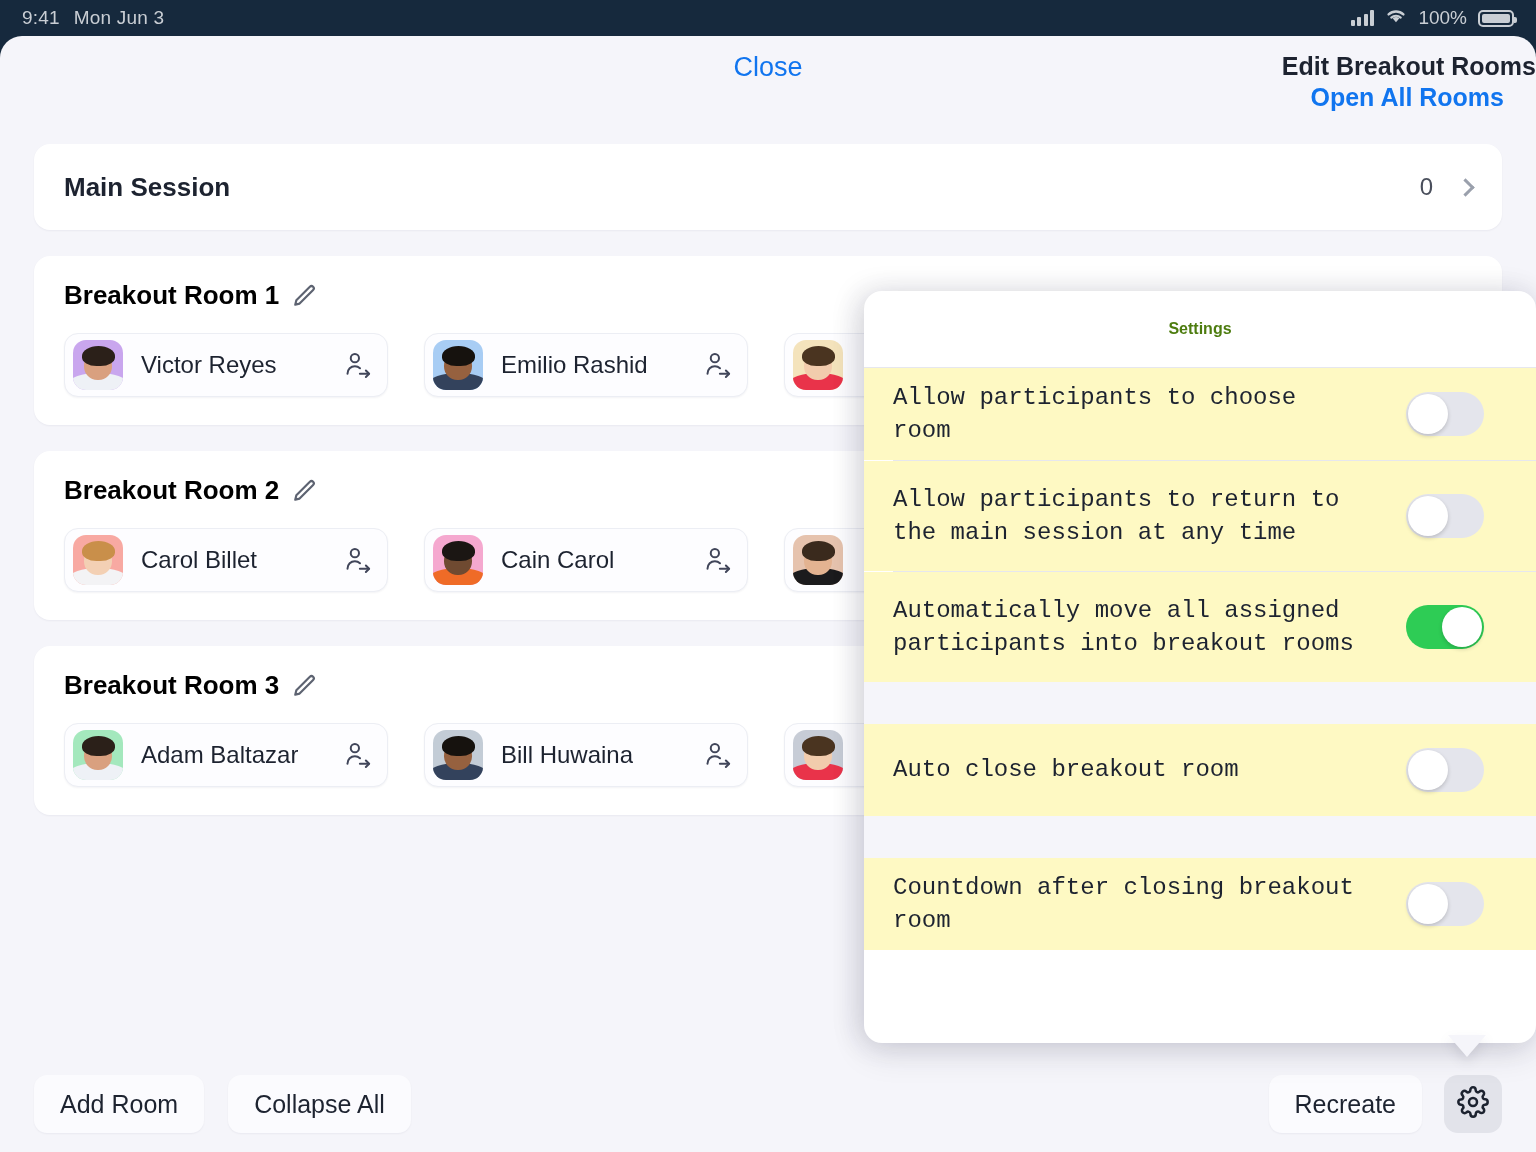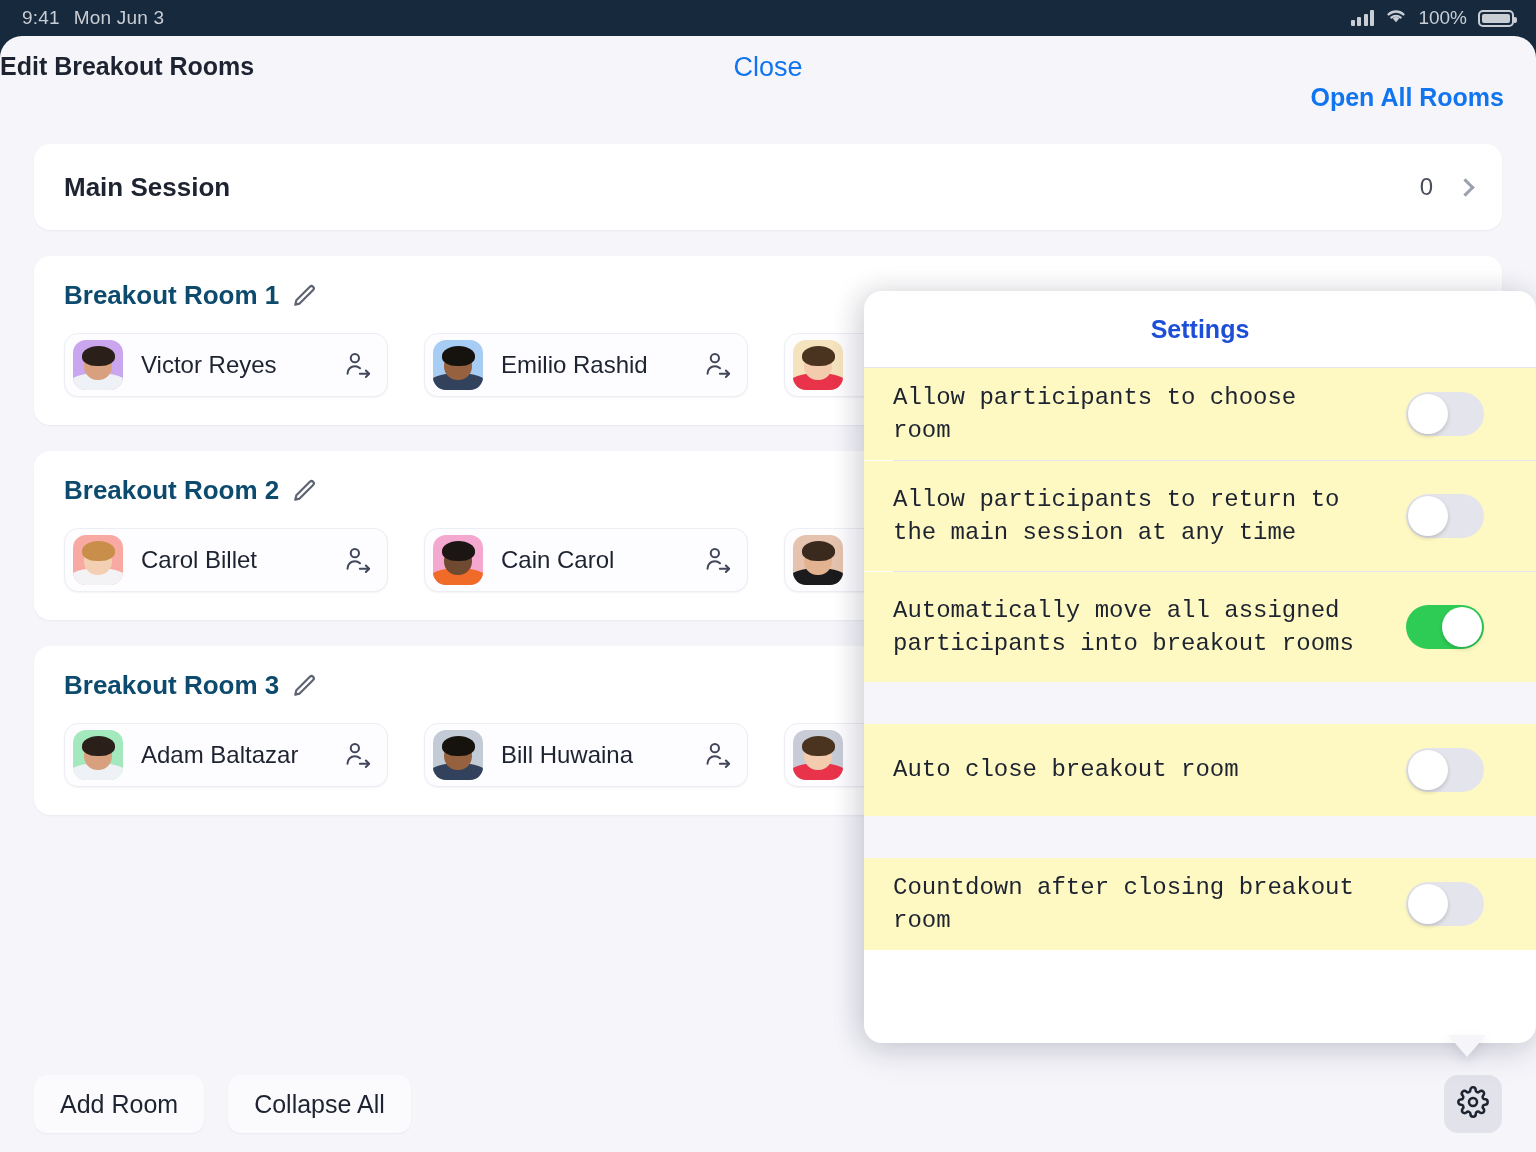--- a/index.html
+++ b/index.html
@@ -58,21 +58,21 @@
     position: relative; height: 72px;
     display: flex; align-items: center;
     padding: 16px 32px;
     flex-direction: column;
   }
   .nav-close {
     font-size: 27px; color: #1175ef; cursor: pointer;
     white-space: nowrap;
   }
   .nav-title {
-    position: absolute; left: 0; right: 0; text-align: left;
+    position: absolute; left: 0; right: 0; text-align: right;
     font-size: 25px; font-weight: bold; color: #1d2330;
     pointer-events: none;
   }
   .nav-action {
     margin-left: auto; font-size: 25px; font-weight: bold;
     color: #1175ef; cursor: pointer; white-space: nowrap;
   }
 
   
   .content {
@@ -96,21 +96,21 @@
   .ms-count { font-size: 24px; color: #4a4f5c; }
   .chev {
     width: 13px; height: 13px;
     border-right: 3px solid #9aa0ac; border-top: 3px solid #9aa0ac;
     transform: rotate(45deg);
   }
 
   .room { padding: 24px 30px 28px 30px; }
   .room-head { display: flex; align-items: center; }
   .room-title {
-    font-size: 26px; font-weight: bold; color: #0c4a6e;
+    font-size: 26px; font-weight: bold; color: #000000;
   }
   .pencil { margin-left: 13px; display: flex; cursor: pointer; }
 
   .chips { display: flex; gap: 36px; margin-top: 22px; }
   .chip {
     width: 324px; height: 64px; flex: 0 0 auto;
     background: #fdfdff;
     border: 1px solid #eceef4;
     border-radius: 14px;
     display: flex; align-items: center;
@@ -157,21 +157,21 @@
     position: absolute; left: 864px; top: 291px;
     width: 672px; height: 752px;
     background: #ffffff;
     border-radius: 18px;
     box-shadow: -6px 0 28px rgba(30,30,60,.13), 0 10px 34px rgba(30,30,60,.12);
     z-index: 30;
     overflow: hidden;
   }
   .pop-header {
     height: 76px; display:flex; align-items:center; justify-content:center;
-    font-size: 25px; font-weight: bold; color: #1d4ed8;
+    font-size: 16px; font-weight: bold; color: #4d7c0f;
   }
   .pop-divider { height: 1px; background: #e6e7ee; }
   .srow {
     display:flex; align-items:center;
     padding: 0 52px 0 29px;
     min-height: 92px; background:#fef9c3;
     cursor: pointer;
     font-family: Liberation Mono, monospace;
   }
   .srow.tall { min-height: 110px; }
@@ -461,20 +461,21 @@
         </div>
 
     </div>
 
     <div class="toolbar">
       <div class="tb-left">
         <div class="tb-btn">Add Room</div>
         <div class="tb-btn">Collapse All</div>
       </div>
       <div class="tb-right">
+        <div class="tb-btn">Recreate</div>
         <div class="gear-btn">
           <span>
             <svg width="32" height="32" viewBox="0 0 24 24" fill="none" stroke="#1d2330" stroke-width="1.9" stroke-linecap="round" stroke-linejoin="round">
               <circle cx="12" cy="12" r="3"></circle>
               <path d="M19.4 15a1.65 1.65 0 0 0 .33 1.82l.06.06a2 2 0 1 1-2.83 2.83l-.06-.06a1.65 1.65 0 0 0-1.82-.33 1.65 1.65 0 0 0-1 1.51V21a2 2 0 1 1-4 0v-.09A1.65 1.65 0 0 0 9 19.4a1.65 1.65 0 0 0-1.82.33l-.06.06a2 2 0 1 1-2.83-2.83l.06-.06a1.65 1.65 0 0 0 .33-1.82 1.65 1.65 0 0 0-1.51-1H3a2 2 0 1 1 0-4h.09A1.65 1.65 0 0 0 4.6 9a1.65 1.65 0 0 0-.33-1.82l-.06-.06a2 2 0 1 1 2.83-2.83l.06.06A1.65 1.65 0 0 0 9 4.6a1.65 1.65 0 0 0 1-1.51V3a2 2 0 1 1 4 0v.09a1.65 1.65 0 0 0 1 1.51 1.65 1.65 0 0 0 1.82-.33l.06-.06a2 2 0 1 1 2.83 2.83l-.06.06A1.65 1.65 0 0 0 19.4 9v0a1.65 1.65 0 0 0 1.51 1H21a2 2 0 1 1 0 4h-.09a1.65 1.65 0 0 0-1.51 1z"></path>
             </svg>
           </span>
         </div>
       </div>
     </div>

